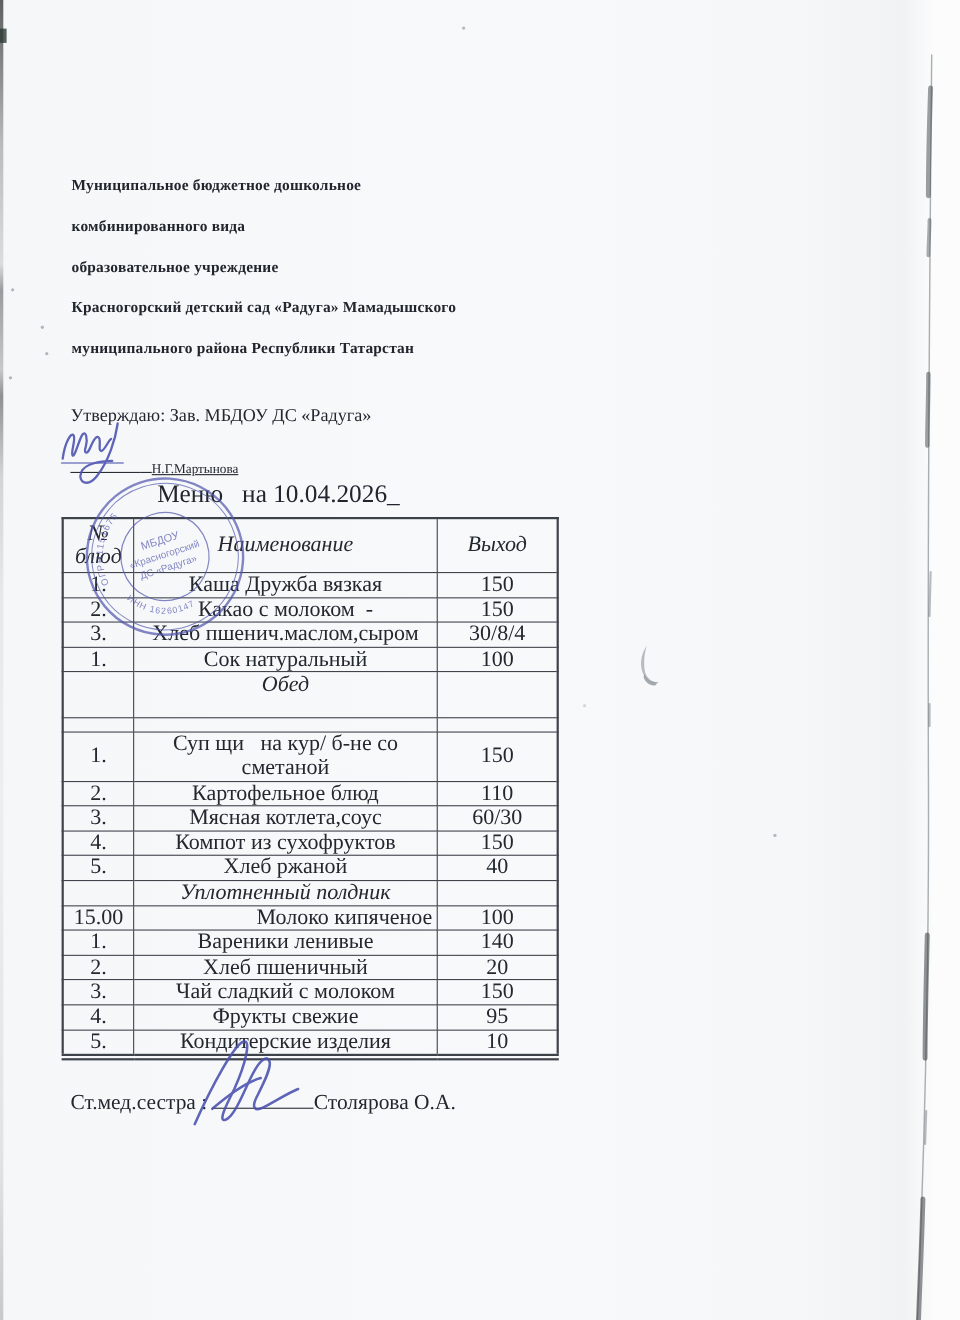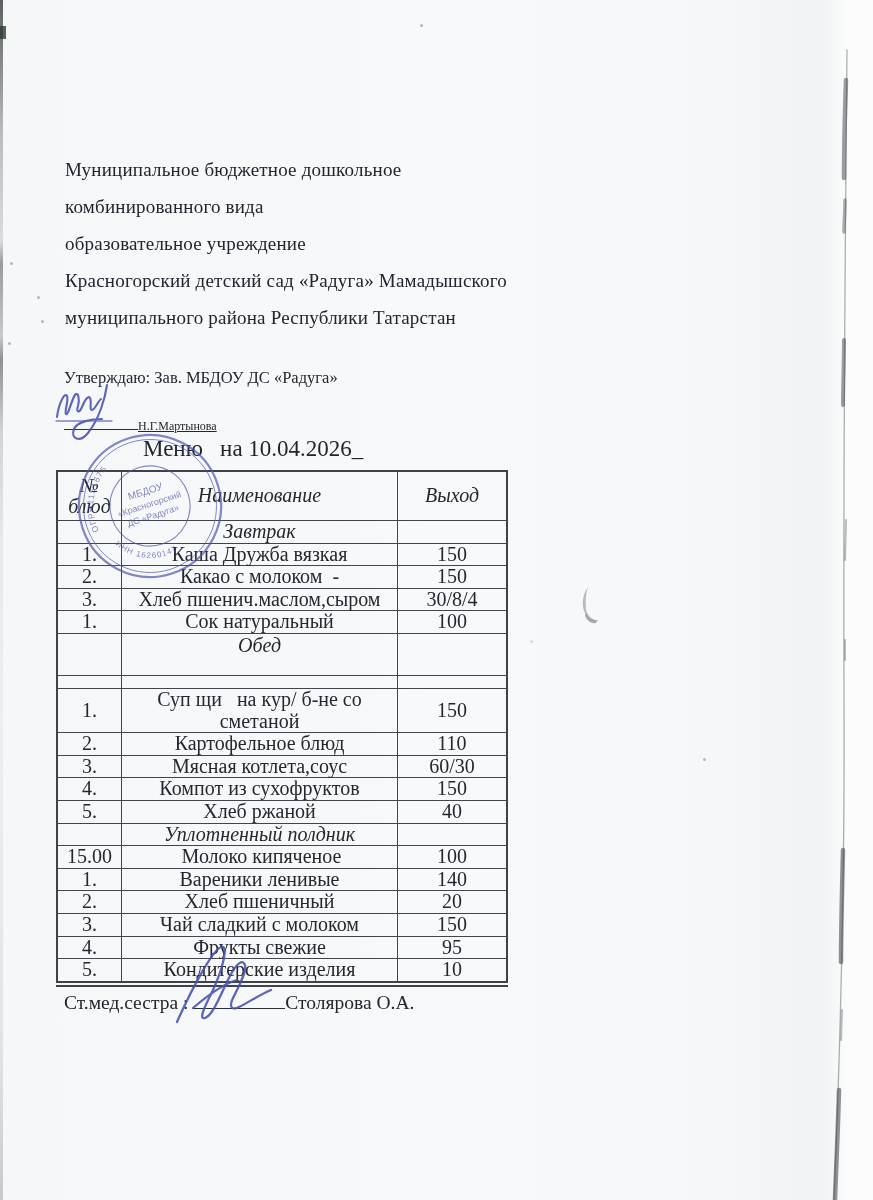--- a/index.html
+++ b/index.html
@@ -7,22 +7,22 @@
     width:873px;height:1200px;position:relative;overflow:hidden;
     font-family:"Liberation Serif","DejaVu Serif",serif;
     background:#fbfcfd;
   }
   .page{
     position:absolute;inset:0;
     background:linear-gradient(90deg,#f6f7f9 0%,#f8f9fa 55%,#f6f7f8 82%,#f1f2f3 94%,#fafbfb 97%,#f7f8f9 100%);
     color:#262b33;
   }
   
-  .doc-header{position:absolute;left:65px;top:151px;font-size:19px;line-height:37px;
-    letter-spacing:.2px;color:#21262e;font-weight:400;}
+  .doc-header{position:absolute;left:65px;top:151px;font-size:14px;line-height:37px;
+    letter-spacing:.2px;color:#21262e;font-weight:700;}
   
   .approve{position:absolute;left:64px;top:368px;font-size:16.5px;color:#22272f;font-weight:500;}
   .approve-sign-row{position:absolute;left:64px;top:415px;font-size:12px;color:#22272f;font-weight:500;text-decoration:underline;}
   .sig-line{display:inline-block;border-bottom:1.6px solid #2a2f36;height:14px;vertical-align:baseline;}
   .sig-line.w1{width:64px;}
   .sig-line.w2{width:92px;}
   .menu-title{position:absolute;left:143px;top:436px;font-size:23px;color:#21262e;
     white-space:pre;font-weight:500;}
   
   table.menu{position:absolute;left:56px;top:470px;border-collapse:collapse;
@@ -32,21 +32,21 @@
   td.c-no{width:55px;min-width:55px;}
   td.c-name{width:263px;min-width:263px;white-space:pre-wrap;}
   td.c-out{width:100px;min-width:100px;}
   tr.r-head td{height:48px;font-style:italic;font-size:20px;}
   tr.r-head td.c-no{line-height:1.05;}
   tr.r-sec td{height:21px;font-style:italic;}
   tr.r-item td{height:20px;}
   tr.r-tall td{height:40px;vertical-align:top;padding-top:1px;}
   tr.r-empty td{height:12px;}
   tr.r-soup td{height:42px;}
-  tr.r-left td.c-name{text-align:center;padding-left:8px;}
+  tr.r-left td.c-name{text-align:right;padding-left:8px;}
   tr.r-last td{border-bottom:6px double #3e434a;}
   
   .footer-line{position:absolute;left:64px;top:992px;font-size:19.5px;color:#22272f;font-weight:400;}
   
   .stamp{position:absolute;left:72px;top:428px;width:156px;height:156px;opacity:.78;z-index:5;}
   
   .sig-martynova{position:absolute;left:50px;top:381px;width:105px;height:70px;z-index:6;}
   .sig-stolyarova{position:absolute;left:163px;top:938px;width:130px;height:92px;z-index:6;}
   
   .edge-left{position:absolute;left:0;top:0;width:3px;height:1200px;
@@ -111,25 +111,20 @@
     </g>
   </svg>
 
   <table class="menu">
     <tbody>
       <tr class="r-head">
         <td class="c-no">№ блюд</td>
         <td class="c-name">Наименование</td>
         <td class="c-out">Выход</td>
       </tr>
-      <tr class="r-sec">
-        <td class="c-no"></td>
-        <td class="c-name">Завтрак</td>
-        <td class="c-out"></td>
-      </tr>
       <tr class="r-item">
         <td class="c-no">1.</td>
         <td class="c-name">Каша Дружба вязкая</td>
         <td class="c-out">150</td>
       </tr>
       <tr class="r-item">
         <td class="c-no">2.</td>
         <td class="c-name">Какао с молоком  -</td>
         <td class="c-out">150</td>
       </tr>

